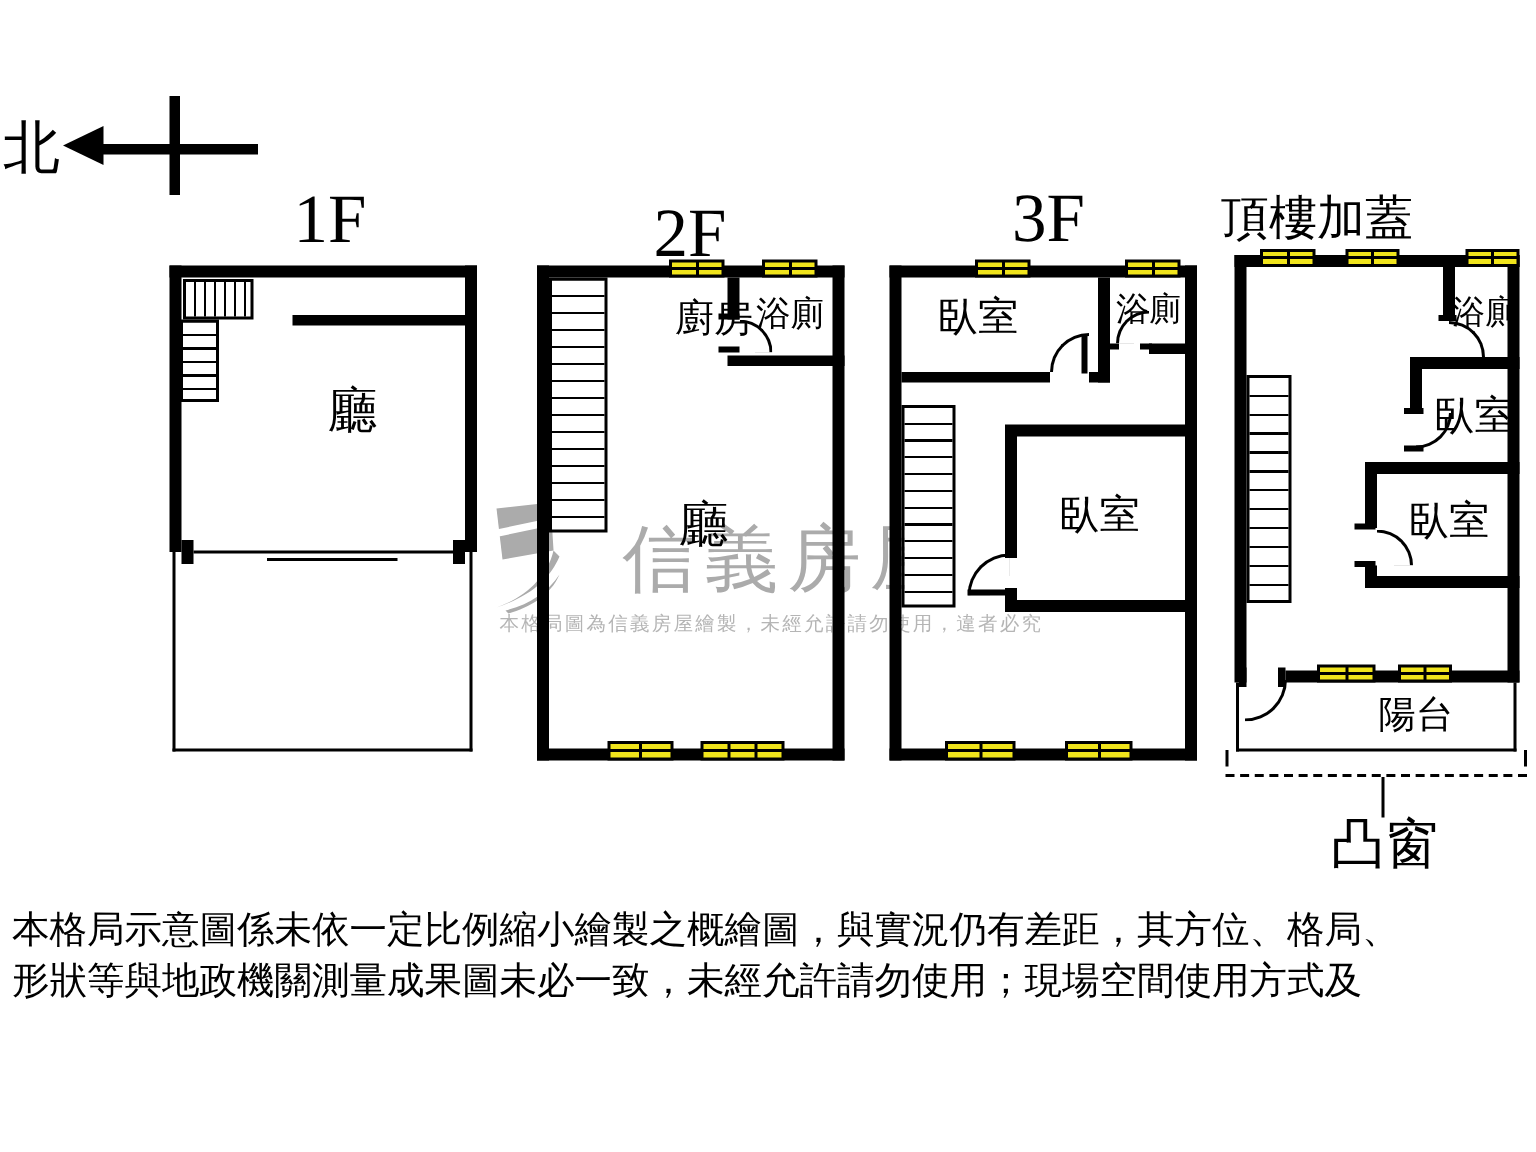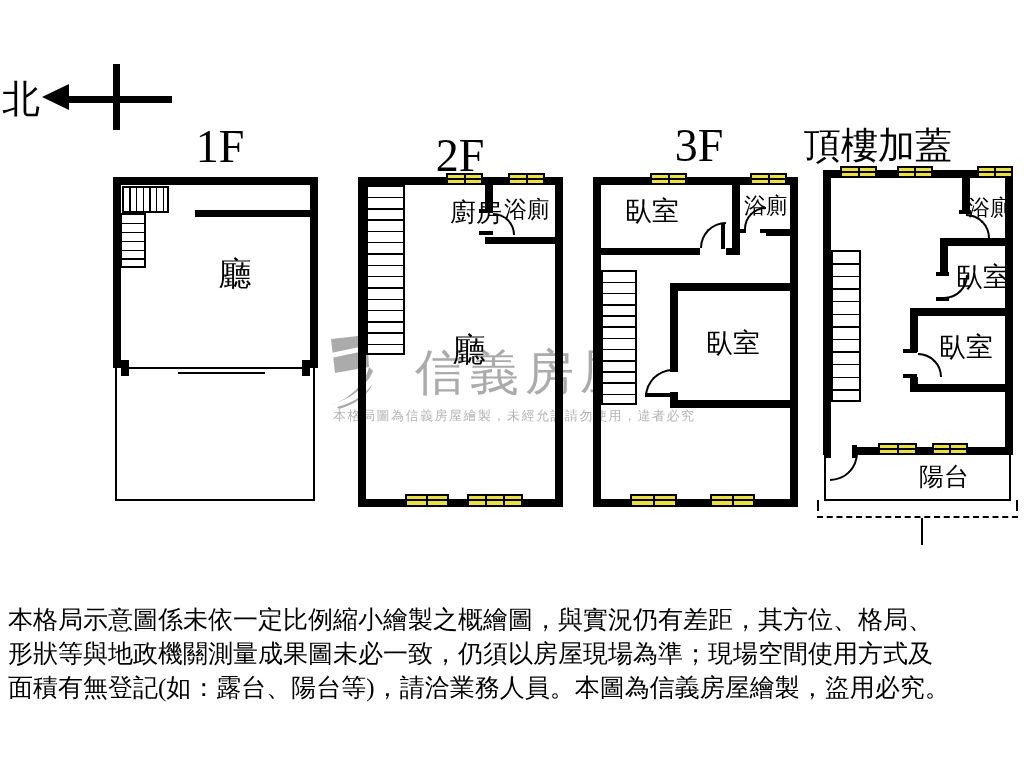--- a/index.html
+++ b/index.html
@@ -40,21 +40,21 @@
   <div class="wm" style="left:333px;top:407px;font-size:13px;letter-spacing:1.5px;color:#B5B5B5">本格局圖為信義房屋繪製，未經允許請勿使用，違者必究</div>
 
   <div class="lbl" style="left:21px;top:99px;font-size:38px">北</div>
   <div class="tri" style="left:42px;top:84px"></div>
   <div class="b" style="left:60px;top:96px;width:112px;height:7px"></div>
   <div class="b" style="left:113px;top:64px;width:7px;height:66px"></div>
 
   <div class="title" style="left:220px;top:146px;font-size:46px">1F</div>
   <div class="title" style="left:460px;top:155px;font-size:46px">2F</div>
   <div class="title" style="left:699px;top:145px;font-size:46px">3F</div>
-  <div class="title" style="left:878px;top:146px;font-size:37px">頂樓加蓋</div>
+  <div class="title" style="left:878px;top:146px;font-size:32px">頂樓加蓋</div>
 
   <div class="b" style="left:113px;top:177px;width:205px;height:8px"></div>
   <div class="b" style="left:113px;top:177px;width:8px;height:191px"></div>
   <div class="b" style="left:310px;top:177px;width:8px;height:191px"></div>
   <div class="b" style="left:195px;top:210px;width:115px;height:7px"></div>
   <div class="stairs" style="left:122px;top:186px;width:47px;height:27px;background:repeating-linear-gradient(to right,#fff 0 5.2px,#000 5.2px 6.7px)"></div>
   <div class="stairs" style="left:120px;top:213px;width:26px;height:55px;background:repeating-linear-gradient(to bottom,#fff 0 7.5px,#000 7.5px 9px)"></div>
   <div class="thin" style="left:129px;top:367px;width:173px;height:2px"></div>
   <div class="thin" style="left:178px;top:372px;width:87px;height:2px"></div>
   <div class="b" style="left:121px;top:360px;width:8px;height:16px"></div>
@@ -178,18 +178,18 @@
   <div class="stairs" style="left:831px;top:250px;width:30px;height:152px;background:repeating-linear-gradient(to bottom,#fff 0 11.1px,#000 11.1px 12.6px)"></div>
   <div class="box" style="left:824px;top:455px;width:187px;height:46px"></div>
   <div class="thin" style="left:817px;top:500px;width:2px;height:11px"></div>
   <div class="thin" style="left:1016px;top:500px;width:2px;height:11px"></div>
   <div class="dash" style="left:817px;top:516px;width:201px;height:0"></div>
   <div class="thin" style="left:921px;top:518px;width:2px;height:27px"></div>
   <div class="lbl" style="left:990px;top:208px;font-size:22px">浴廁</div>
   <div class="lbl" style="left:983px;top:277px;font-size:27px">臥室</div>
   <div class="lbl" style="left:966px;top:347px;font-size:27px">臥室</div>
   <div class="lbl" style="left:944px;top:476px;font-size:25px">陽台</div>
+  <div class="lbl" style="left:923px;top:563px;font-size:36px">凸窗</div>
 
   <div class="disc" style="top:603px">本格局示意圖係未依一定比例縮小繪製之概繪圖，與實況仍有差距，其方位、格局、</div>
-  <div class="disc" style="top:637px">形狀等與地政機關測量成果圖未必一致，仍須以房屋現場為準；現場空間使用方式及</div>
-  <div class="disc" style="top:671px">面積有無登記(如：露台、陽台等)，請洽業務人員。本圖為信義房屋繪製，盜用必究。</div>
+  <div class="disc" style="top:637px">形狀等與地政機關測量成果圖未必一致，未經允許請勿使用；現場空間使用方式及</div>
 
 </div>
 
 </body></html>

